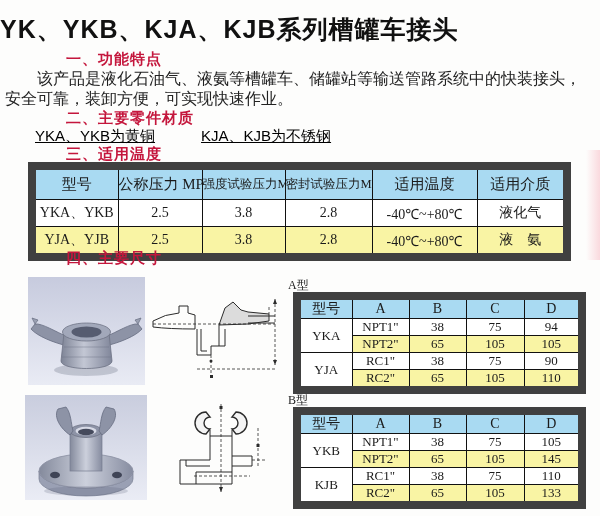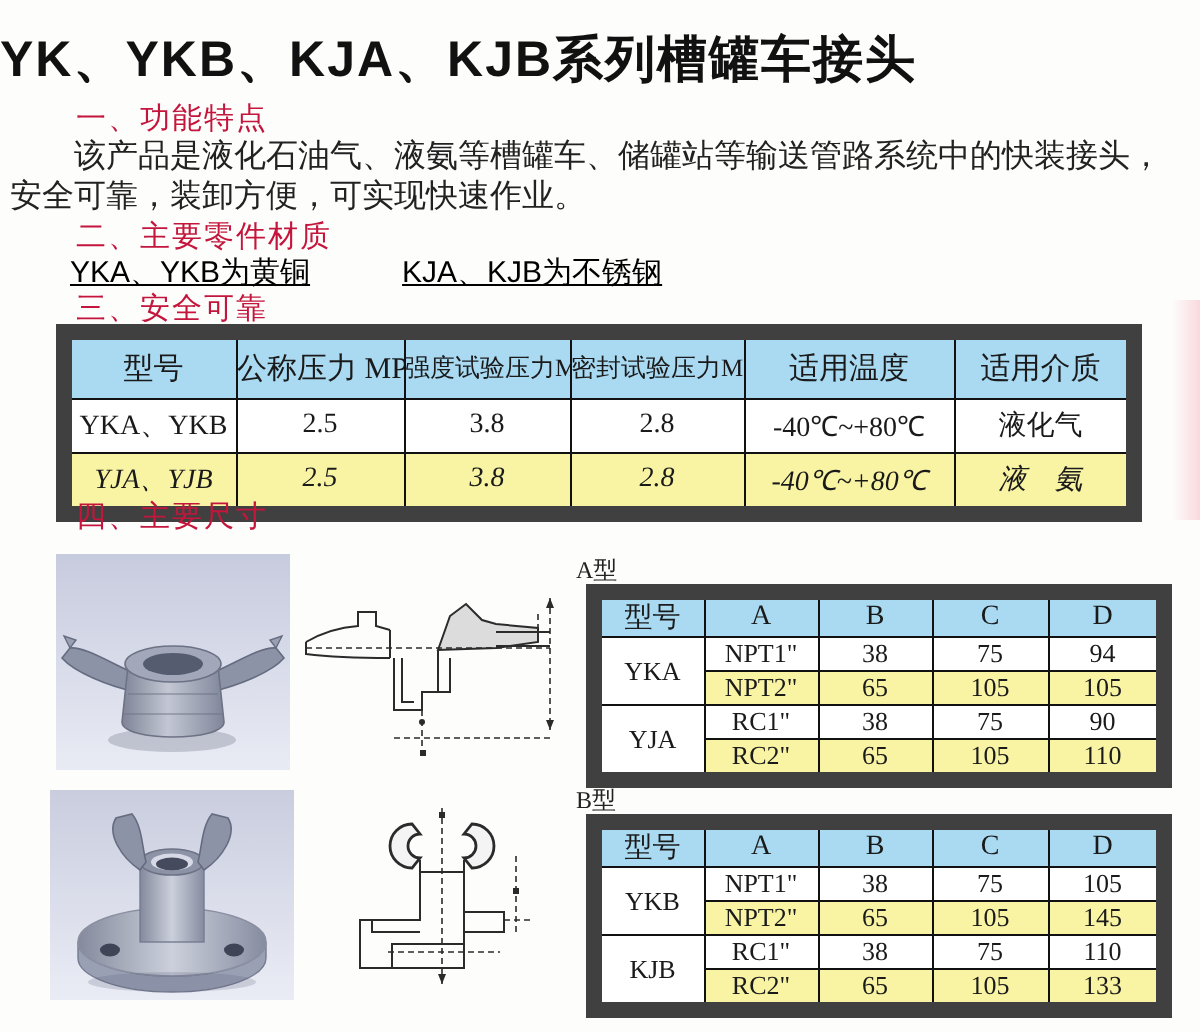--- a/index.html
+++ b/index.html
@@ -9,21 +9,21 @@
     font-family:"Liberation Sans",sans-serif;
     color:#1c1c1c;
   }
   .abs{position:absolute;}
   
   .doc-title{
     top:13px;left:0;width:600px;text-align:left;
     font-size:25px;font-weight:bold;letter-spacing:1px;color:#111;
   }
   .sec-heading{
-    font-size:15px;font-weight:normal;color:#c4163c;letter-spacing:1px;
+    font-size:15px;font-weight:bold;color:#c4163c;letter-spacing:1px;margin-left:28px;
   }
   .h1{top:50px;left:38px;}
   .h2{top:109px;left:38px;}
   .h3{top:145px;left:38px;}
   .h4{top:249px;left:38px;}
   .para{
     top:69px;left:5px;width:591px;
     font-size:16px;line-height:20px;text-indent:2em;color:#222;
   }
   .materials{top:127px;left:35px;font-size:15px;color:#000000;text-decoration:underline;}
@@ -36,21 +36,21 @@
     background:#fff;
   }
   .perf td,.perf th,.dim td,.dim th{
     border:1px solid #111;text-align:center;vertical-align:middle;
     padding:0;overflow:hidden;white-space:nowrap;
   }
   .perf{top:162px;left:28px;width:535px;}
   .perf th{background:#a9daf2;font-weight:normal;font-size:15px;height:29px;}
   .perf th.small{font-size:12.5px;}
   .perf td{font-size:14px;height:26px;}
-  .perf tr.r-yellow td{background:#f9f4a4;font-style:italic;}
+  .perf tr.r-yellow td{background:#f9f4a4;}
   .dim{width:285px;}
   .dim-a{top:292px;left:293px;}
   .dim-b{top:407px;left:293px;}
   .dim th{background:#a9daf2;font-weight:normal;font-size:14px;height:16px;}
   .dim td{font-size:13px;height:16px;}
   .dim td.model{background:#fff;font-size:13px;}
   .dim tr.r-yellow td{background:#f9f4a4;}
   .dim-label{font-size:12px;color:#222;font-family:"Liberation Serif",serif;}
   .lab-a{top:277px;left:288px;}
   .lab-b{top:392px;left:288px;}
@@ -71,21 +71,21 @@
 <div class="abs doc-title">YK、YKB、KJA、KJB系列槽罐车接头</div>
 
 <div class="abs sec-heading h1">一、功能特点</div>
 <div class="abs para">该产品是液化石油气、液氨等槽罐车、储罐站等输送管路系统中的快装接头，安全可靠，装卸方便，可实现快速作业。</div>
 
 <div class="abs sec-heading h2">二、主要零件材质</div>
 <div class="abs materials">
   <span>YKA、YKB为黄铜</span><span class="gap"></span><span>KJA、KJB为不锈钢</span>
 </div>
 
-<div class="abs sec-heading h3">三、安全可靠</div>
+<div class="abs sec-heading h3">三、适用温度</div>
 
 <table class="abs perf">
   <colgroup>
       <col style="width:86px">
       <col style="width:84px">
       <col style="width:83px">
       <col style="width:87px">
       <col style="width:105px">
       <col style="width:90px">
     </colgroup>

